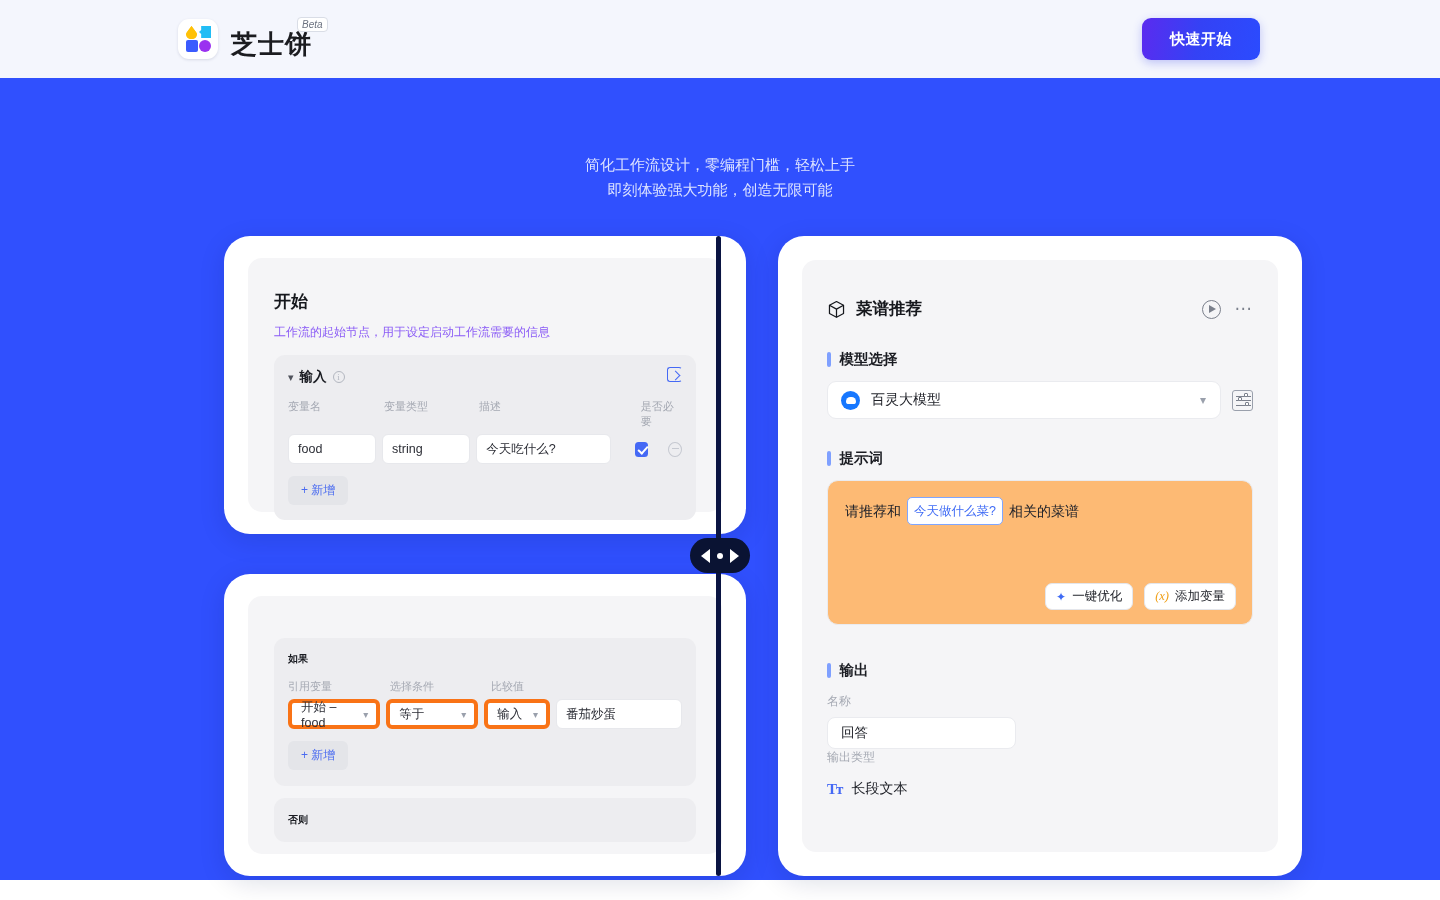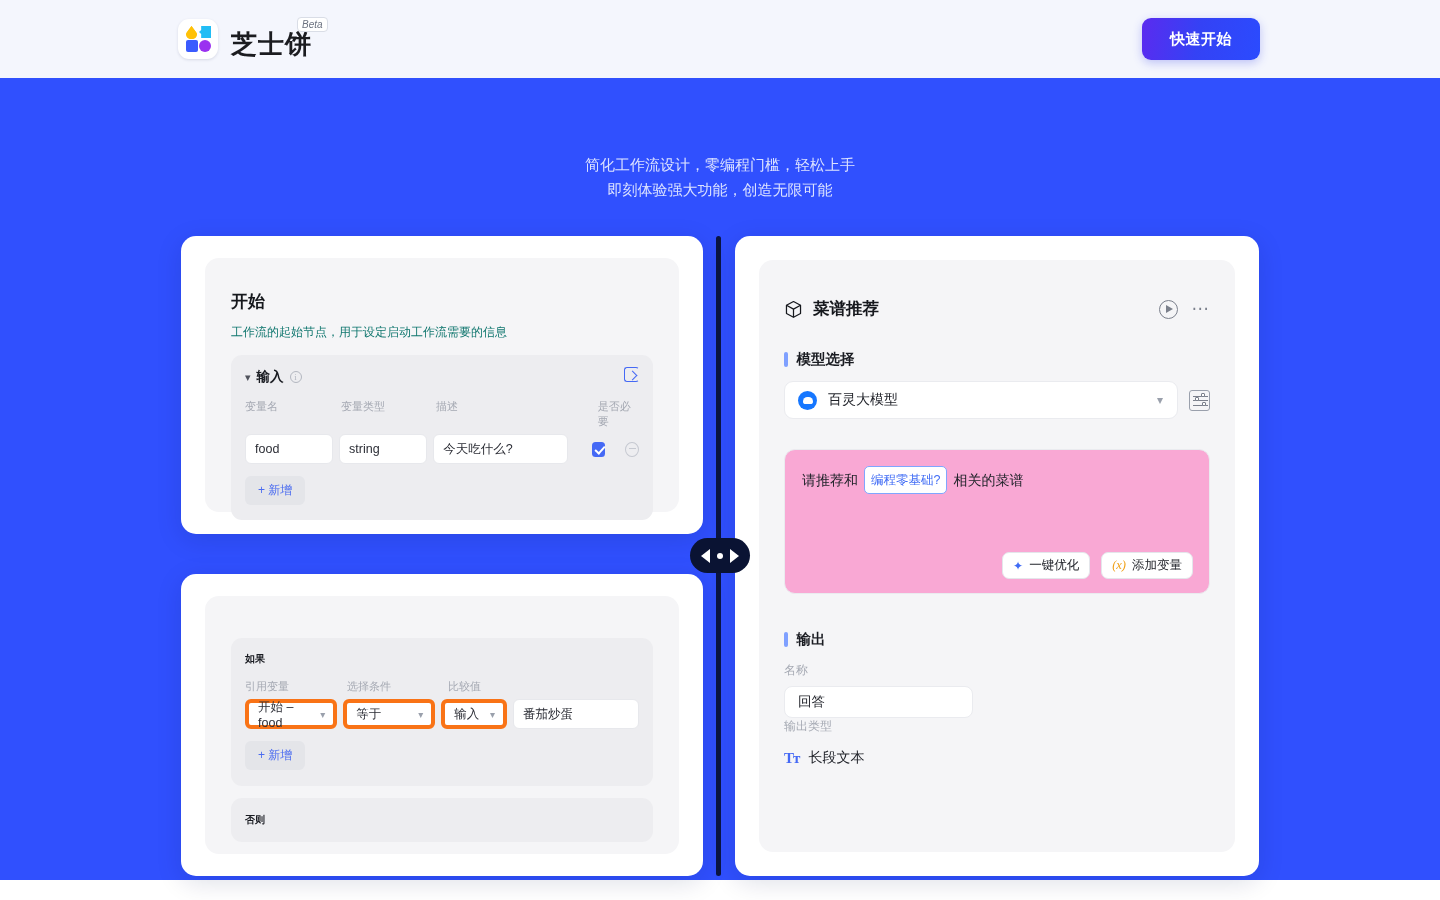--- a/index.html
+++ b/index.html
@@ -83,34 +83,35 @@
     background: #0A1333; border-radius: 18px; z-index: 6;
     display: flex; align-items: center; justify-content: center; gap: 7px;
     cursor: ew-resize;
   }
   .tri-l { width: 0; height: 0; border-top: 7px solid transparent; border-bottom: 7px solid transparent; border-right: 9px solid #fff; }
   .tri-r { width: 0; height: 0; border-top: 7px solid transparent; border-bottom: 7px solid transparent; border-left: 9px solid #fff; }
   .dotc { width: 6px; height: 6px; background: #fff; border-radius: 50%; }
 
   
   .card {
-    position: absolute; background: #fff; border-radius: 15px; z-index: 3;
+    position: absolute; background: #fff; border-radius: 26px; z-index: 3;
     box-shadow: 0 6px 26px rgba(10,20,80,.14);
+    margin-left: 43px;
   }
   #card-start { left: 181px; top: 236px; width: 522px; height: 298px; }
   #card-cond  { left: 181px; top: 574px; width: 522px; height: 302px; }
   #card-llm   { left: 735px; top: 236px; width: 524px; height: 640px; }
 
   .panel { position: absolute; background: #F5F5F7; border-radius: 14px; }
   #panel-start { left: 24px; top: 22px; right: 24px; bottom: 22px; }
   #panel-cond  { left: 24px; top: 22px; right: 24px; bottom: 22px; }
   #panel-llm   { left: 24px; top: 24px; right: 24px; bottom: 24px; }
 
   .node-title { font-size: 17px; font-weight: 700; color: #16181D; }
-  .node-desc  { font-size: 12px; color: #0f766e; margin-top: 11px; }
+  .node-desc  { font-size: 12px; color: #8b5cf6; margin-top: 11px; }
 
   
   .sect {
     background: #EDEDF0; border-radius: 11px; padding: 13px 14px 15px 14px;
     position: relative; margin-top: 14px;
   }
   .sect-head { display: flex; align-items: center; gap: 6px; }
   .chev { color: #50535C; font-size: 11px; line-height: 1; }
   .sect-title { font-size: 13.5px; font-weight: 700; color: #1A1C22; }
   .info-ic { width: 12px; height: 12px; border: 1.2px solid #B3B7C0; border-radius: 50%;
@@ -204,21 +205,21 @@
   .settings-ic i:nth-child(3) { top: 14px; }
   .settings-ic b {
     position: absolute; width: 4px; height: 4px; background: #fff;
     border: 1.3px solid #7B808C; border-radius: 1px;
   }
   .settings-ic b:nth-of-type(1) { left: 11px; top: 2.4px; }
   .settings-ic b:nth-of-type(2) { left: 5px; top: 6.9px; }
   .settings-ic b:nth-of-type(3) { left: 12px; top: 11.4px; }
 
   .prompt-box {
-    margin-top: 12px; background: #f9a8d4; border-radius: 11px; border: 1px solid #EAEBEF;
+    margin-top: 12px; background: #fdba74; border-radius: 11px; border: 1px solid #EAEBEF;
     height: 145px; position: relative; padding: 16px 17px;
   }
   .prompt-text { font-size: 14px; color: #22242B; line-height: 22px; display: flex; align-items: center; flex-wrap: wrap; gap: 2px; }
   .var-chip {
     border: 1px solid #7FA6FF; border-radius: 5px; color: #3F6BF5;
     font-size: 12.5px; padding: 2px 6px; background: #fff; margin: 0 4px; cursor: pointer;
   }
   .prompt-btns { position: absolute; right: 16px; bottom: 14px; display: flex; gap: 11px; }
   .pbtn {
     height: 27px; border: 1px solid #E4E6EB; border-radius: 7px; background: #fff;
@@ -375,24 +376,28 @@
               <i></i>
               <i></i>
               <b></b>
               <b></b>
               <b></b>
           </span>
         </div>
       </div>
 
       <div style="margin-top:30px">
+        <div class="sect-label">
+          <i class="blue-bar"></i>
+          <span>提示词</span>
+        </div>
         <div class="prompt-box">
           <div class="prompt-text">
             <span>请推荐和</span>
-            <span class="var-chip">编程零基础?</span>
+            <span class="var-chip">今天做什么菜?</span>
             <span>相关的菜谱</span>
           </div>
           <div class="prompt-btns">
             <button class="pbtn">
               <span class="spark">✦</span>
               <span>一键优化</span>
             </button>
             <button class="pbtn">
               <span class="xvar">(x)</span>
               <span>添加变量</span>

